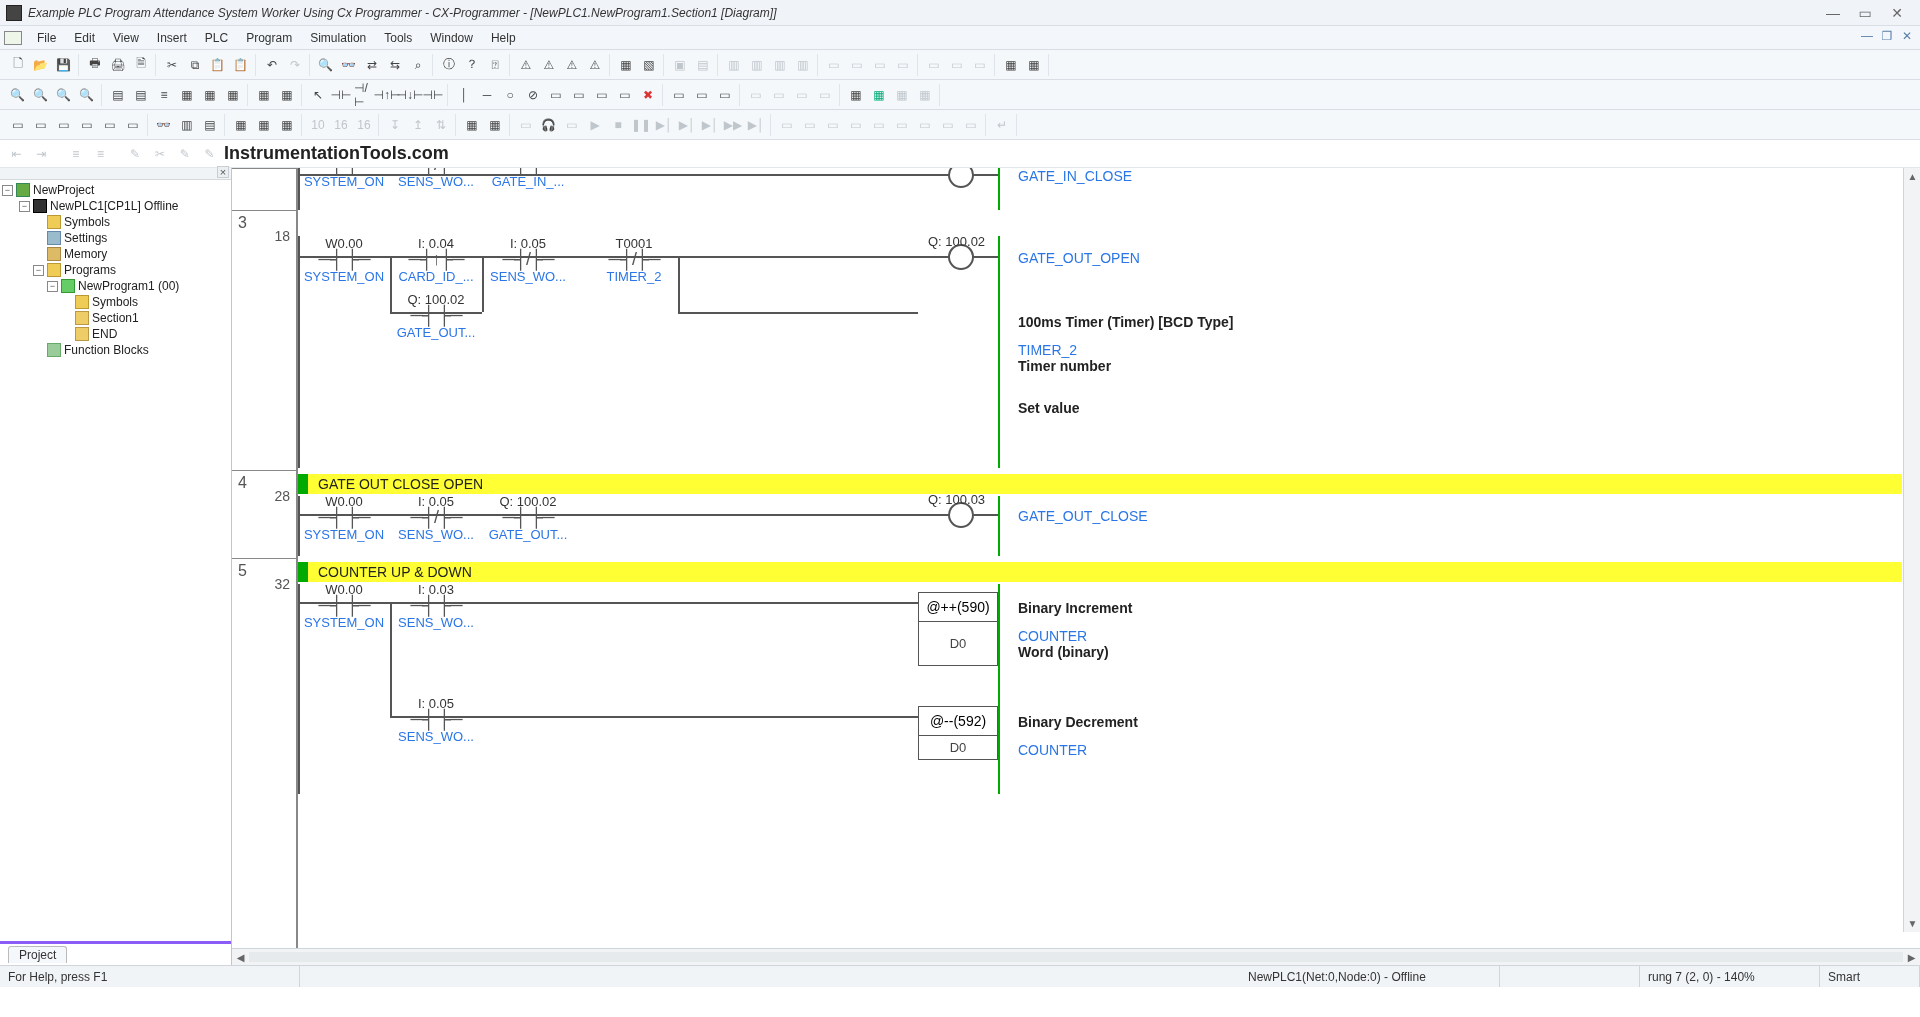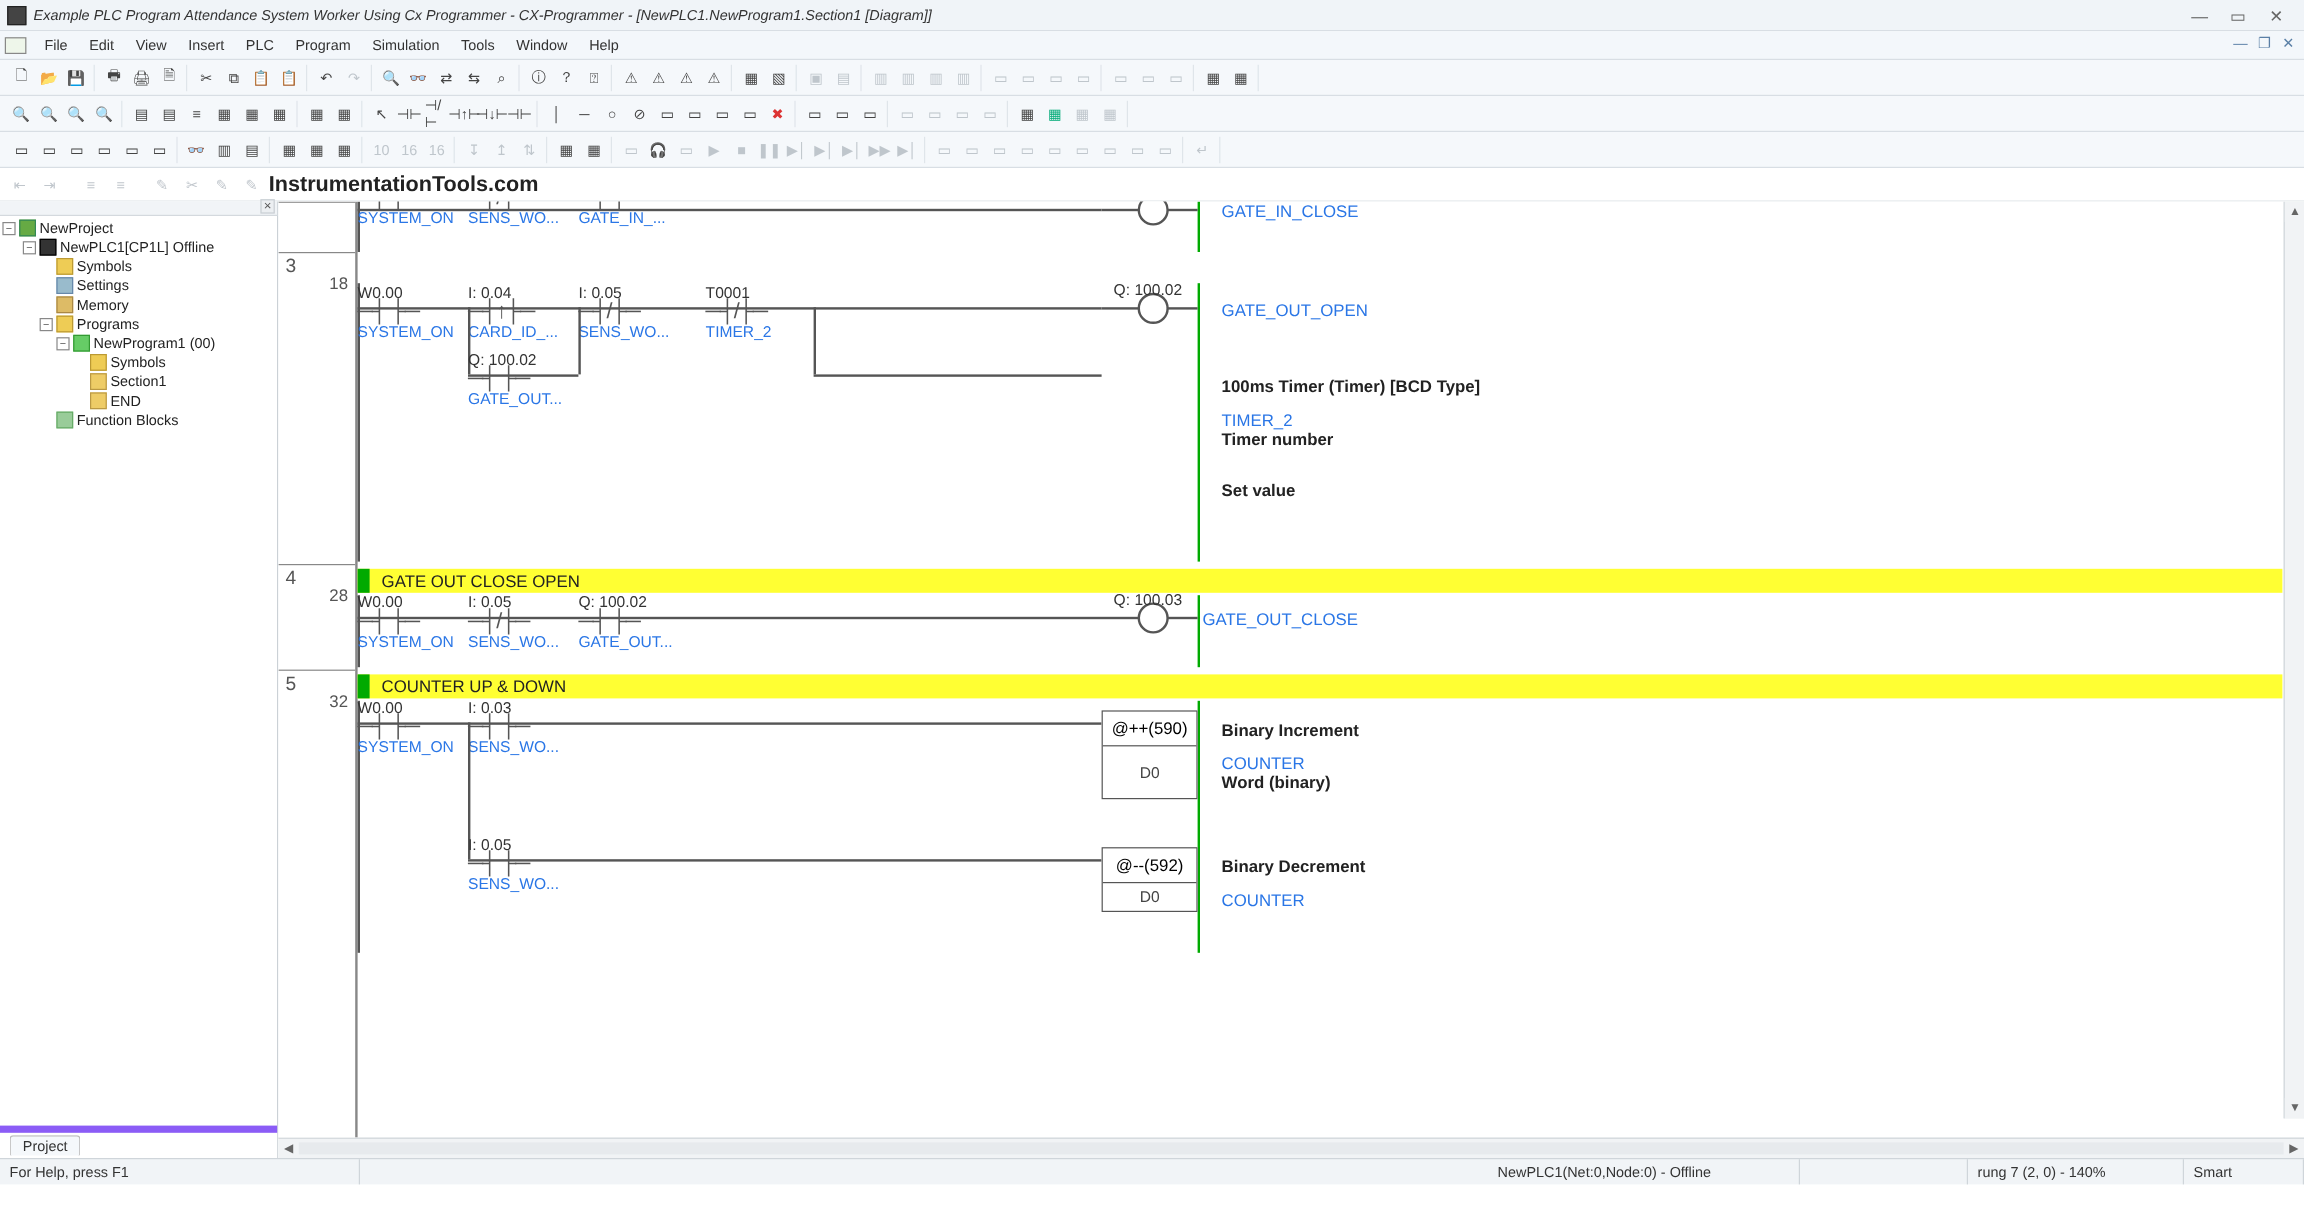--- a/index.html
+++ b/index.html
@@ -38,37 +38,37 @@
   .tree-icon.proj { background:#6a4; border:1px solid #385;}
   .tree-icon.plc { background:#333; border:1px solid #000;}
   .tree-icon.sym { background:#ec5; border:1px solid #b93;}
   .tree-icon.set { background:#9bc; border:1px solid #68a;}
   .tree-icon.mem { background:#db6; border:1px solid #a84;}
   .tree-icon.prg { background:#ec5; border:1px solid #b93;}
   .tree-icon.np  { background:#6c6; border:1px solid #393;}
   .tree-icon.sec { background:#ec6; border:1px solid #b94;}
   .tree-icon.end { background:#ec6; border:1px solid #b94;}
   .tree-icon.fb  { background:#9c9; border:1px solid #6a6;}
-  .project-tab { border-top:6px solid #8b5cf6; padding:2px 8px; background:#fff; font-size:12px; color:#333; }
+  .project-tab { border-top:3px solid #8b5cf6; padding:2px 8px; background:#fff; font-size:12px; color:#333; }
   .project-tab .tab { display:inline-block; padding:1px 10px; border-top:1px solid #bbb; border-left:1px solid #bbb; border-right:1px solid #bbb; border-top-left-radius:3px; border-top-right-radius:3px; background:#f5f8fb;}
 
   .ladder-area { flex:1; position:relative; background:#fff; display:flex; flex-direction:column; }
   .ladder-scroll { flex:1; overflow:hidden; position:relative; }
   .gutter { position:absolute; left:0; top:0; width:66px; height:100%; border-right:2px solid #888; background:#fff; }
   .gutter .gline { position:absolute; left:0; width:100%; border-top:1px solid #888; }
   .gutter .gnum-big { position:absolute; left:6px; color:#555; font-size:16px;}
   .gutter .gnum-small{ position:absolute; right:6px; color:#555; font-size:14px;}
   .content { position:absolute; left:66px; right:18px; top:0; bottom:0; }
 
   .rung-comment { background:#ffff33; border-left:10px solid #0a0; font-size:14px; color:#222; padding:2px 10px; font-weight:500; }
   .wire-h { position:absolute; height:2px; background:#555; }
   .wire-v { position:absolute; width:2px; background:#555; }
   .rail-r { position:absolute; width:2px; background:#0a0; }
   .rail-l { position:absolute; width:2px; background:#555; }
-  .contact { position:absolute; width:92px; }
+  .contact { position:absolute; width:92px; text-align:center; }
   .contact .addr { font-size:13px; color:#333; }
   .contact .sym  { font-size:18px; color:#555; height:18px; line-height:16px; letter-spacing:-1px;}
   .contact .name { font-size:13px; color:#2a76e6; white-space:nowrap; overflow:hidden; text-overflow:ellipsis;}
   .coil { position:absolute; width:26px; height:26px; border:2px solid #555; border-radius:50%; background:#fff;}
   .out-addr { position:absolute; font-size:13px; color:#333;}
   .out-name { position:absolute; font-size:14px; color:#2a76e6;}
   .desc-text{ position:absolute; font-size:14px; color:#222;font-weight:bold;}
   .fn-box { position:absolute; border:1px solid #555; background:#fff; text-align:center; font-size:14px;}
   .fn-box .cell { border-bottom:1px solid #555; padding:6px 0; }
   .fn-box .cell:last-child{border-bottom:none;}
@@ -476,21 +476,21 @@
           <div class="desc-text" style="left:720px;top:164px">Set value</div>
         </div>
 
         <div class="rung-comment" style="position:absolute;left:0;top:306px;right:0">GATE OUT CLOSE OPEN</div>
         <div style="position:absolute;left:0;top:328px;right:0;height:60px">
           <div class="rail-l" style="left:0;top:0;height:60px"></div>
           <div class="rail-r" style="left:700px;top:0;height:60px"></div>
           <div class="wire-h" style="left:0;top:18px;width:700px"></div>
           <div class="coil" style="left:650px;top:6px"></div>
           <div class="out-addr" style="left:630px;top:-4px">Q: 100.03</div>
-          <div class="out-name" style="left:704px;top:12px">GATE_OUT_CLOSE</div>
+          <div class="out-name" style="left:720px;top:12px">GATE_OUT_CLOSE</div>
           <div class="contact" style="left:0;top:-2px">
               <div class="addr">W0.00</div>
               <div class="sym">─┤&nbsp;├─</div>
               <div class="name">SYSTEM_ON</div>
             </div>
           <div class="contact" style="left:92px;top:-2px">
               <div class="addr">I: 0.05</div>
               <div class="sym">─┤/├─</div>
               <div class="name">SENS_WO...</div>
             </div>

